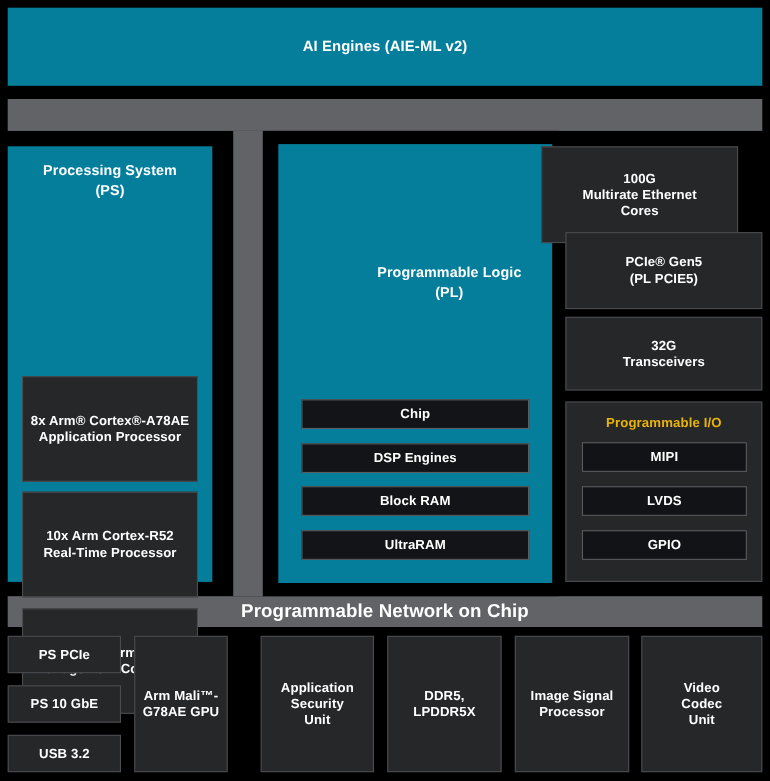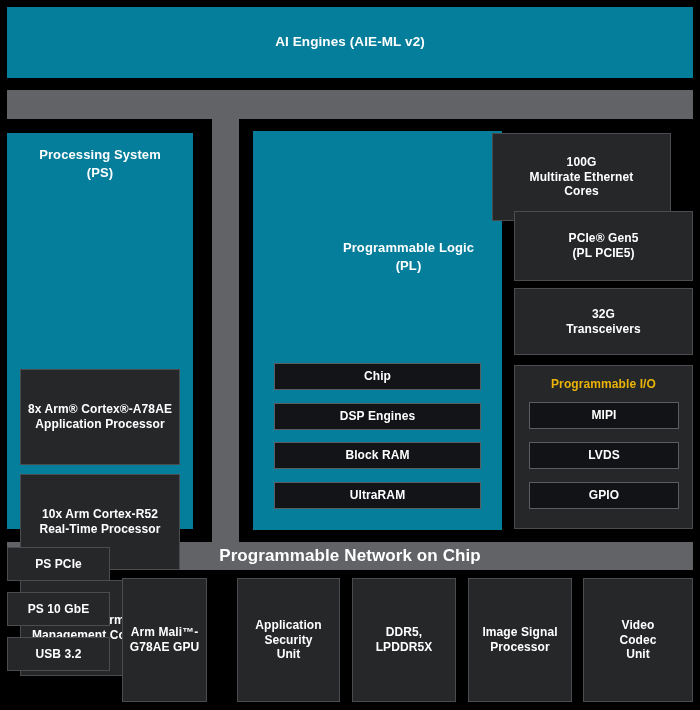--- a/index.html
+++ b/index.html
@@ -99,21 +99,20 @@
     color: #ffffff;
     font-weight: bold;
     font-size: 13px;
     line-height: 1.35;
   }
   .ps-sub {
     position: absolute;
     left: 13px;
     width: 160px;
     font-size: 12px;
-    margin-top: 27px;
   }
   #ps-a78 { top: 209px; height: 96px; }
   #ps-r52 { top: 314px; height: 96px; }
   #ps-pmc { top: 420px; height: 96px; }
 
   
   #pl-frame {
     position: absolute;
     left: 239px;
     top: 119px;
@@ -189,21 +188,21 @@
 
   
   .bot {
     top: 578px;
     height: 124px;
     font-size: 12px;
   }
   #ps-io-col {
     position: absolute;
     left: 7px;
-    top: 547px;
+    top: 578px;
     width: 103px;
     height: 124px;
   }
   .ps-io {
     position: absolute;
     left: 0;
     width: 103px;
     height: 34px;
     font-size: 12px;
   }

